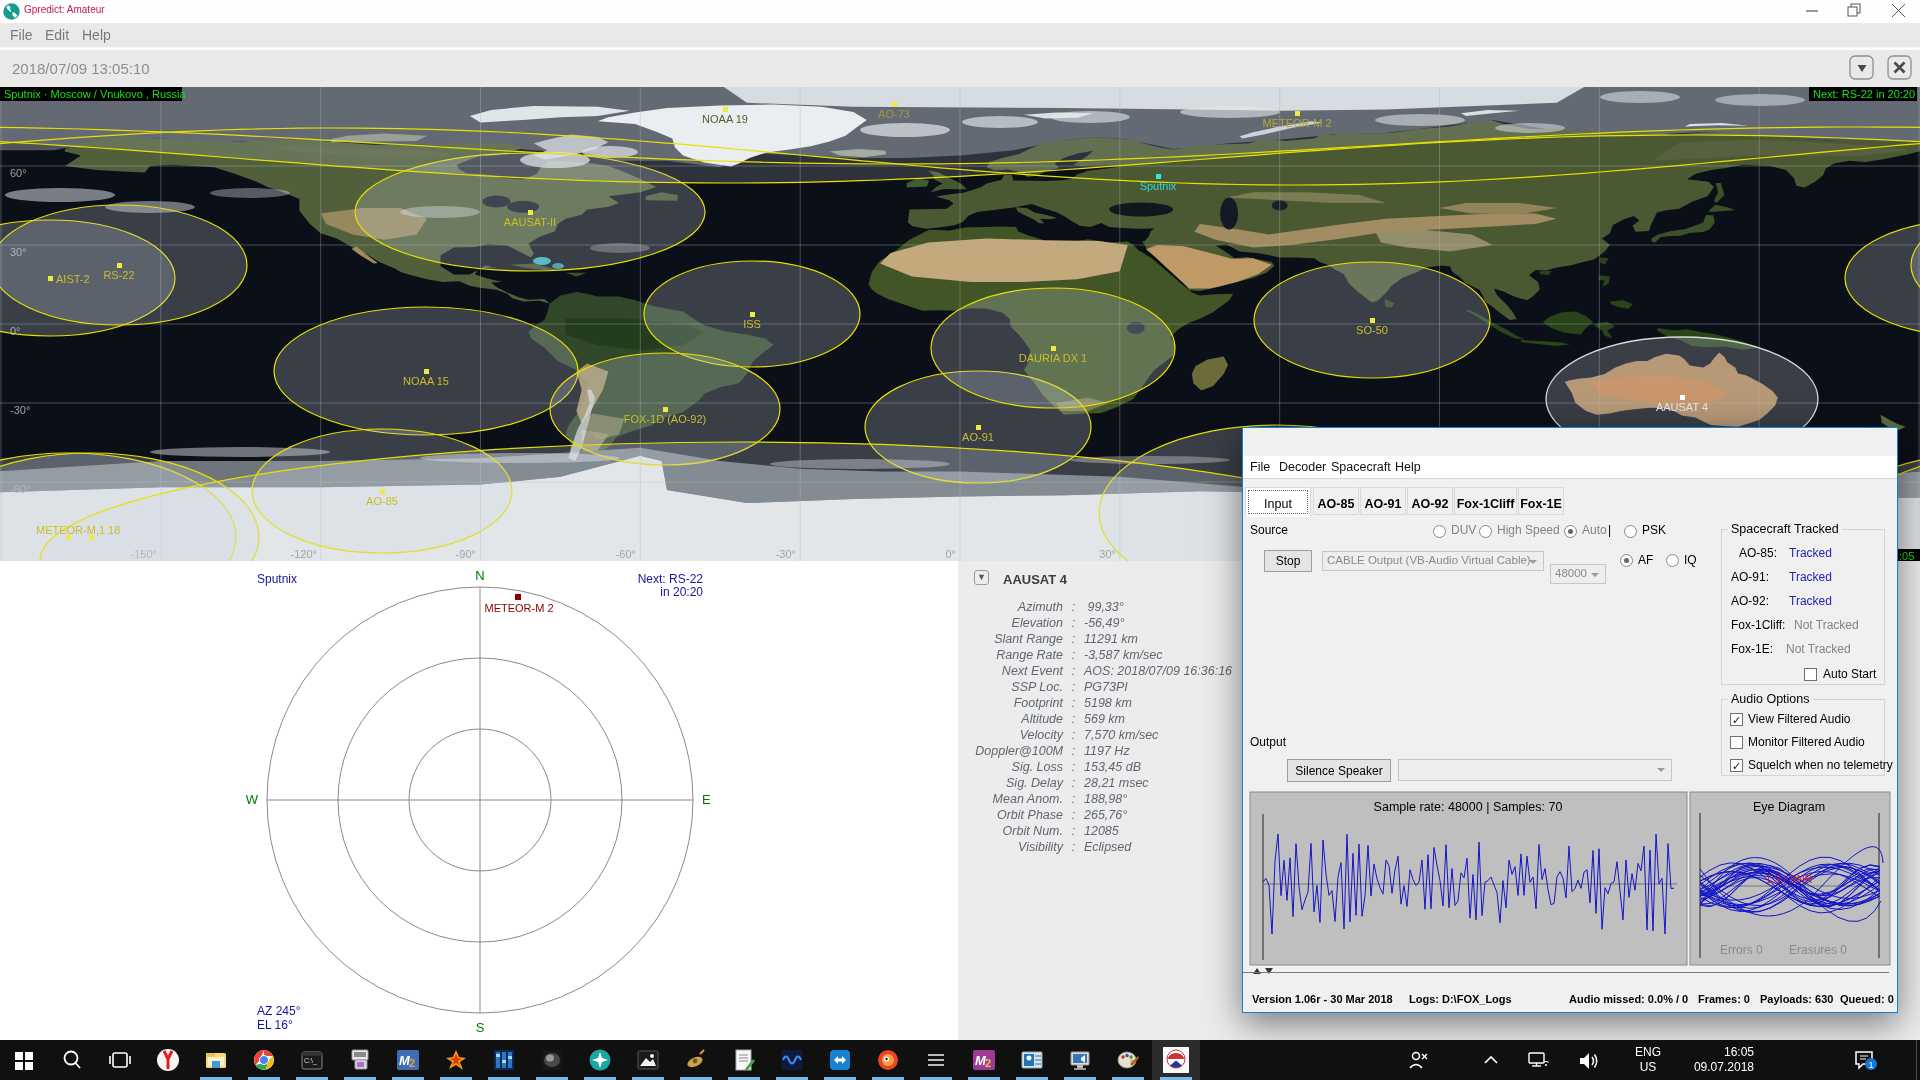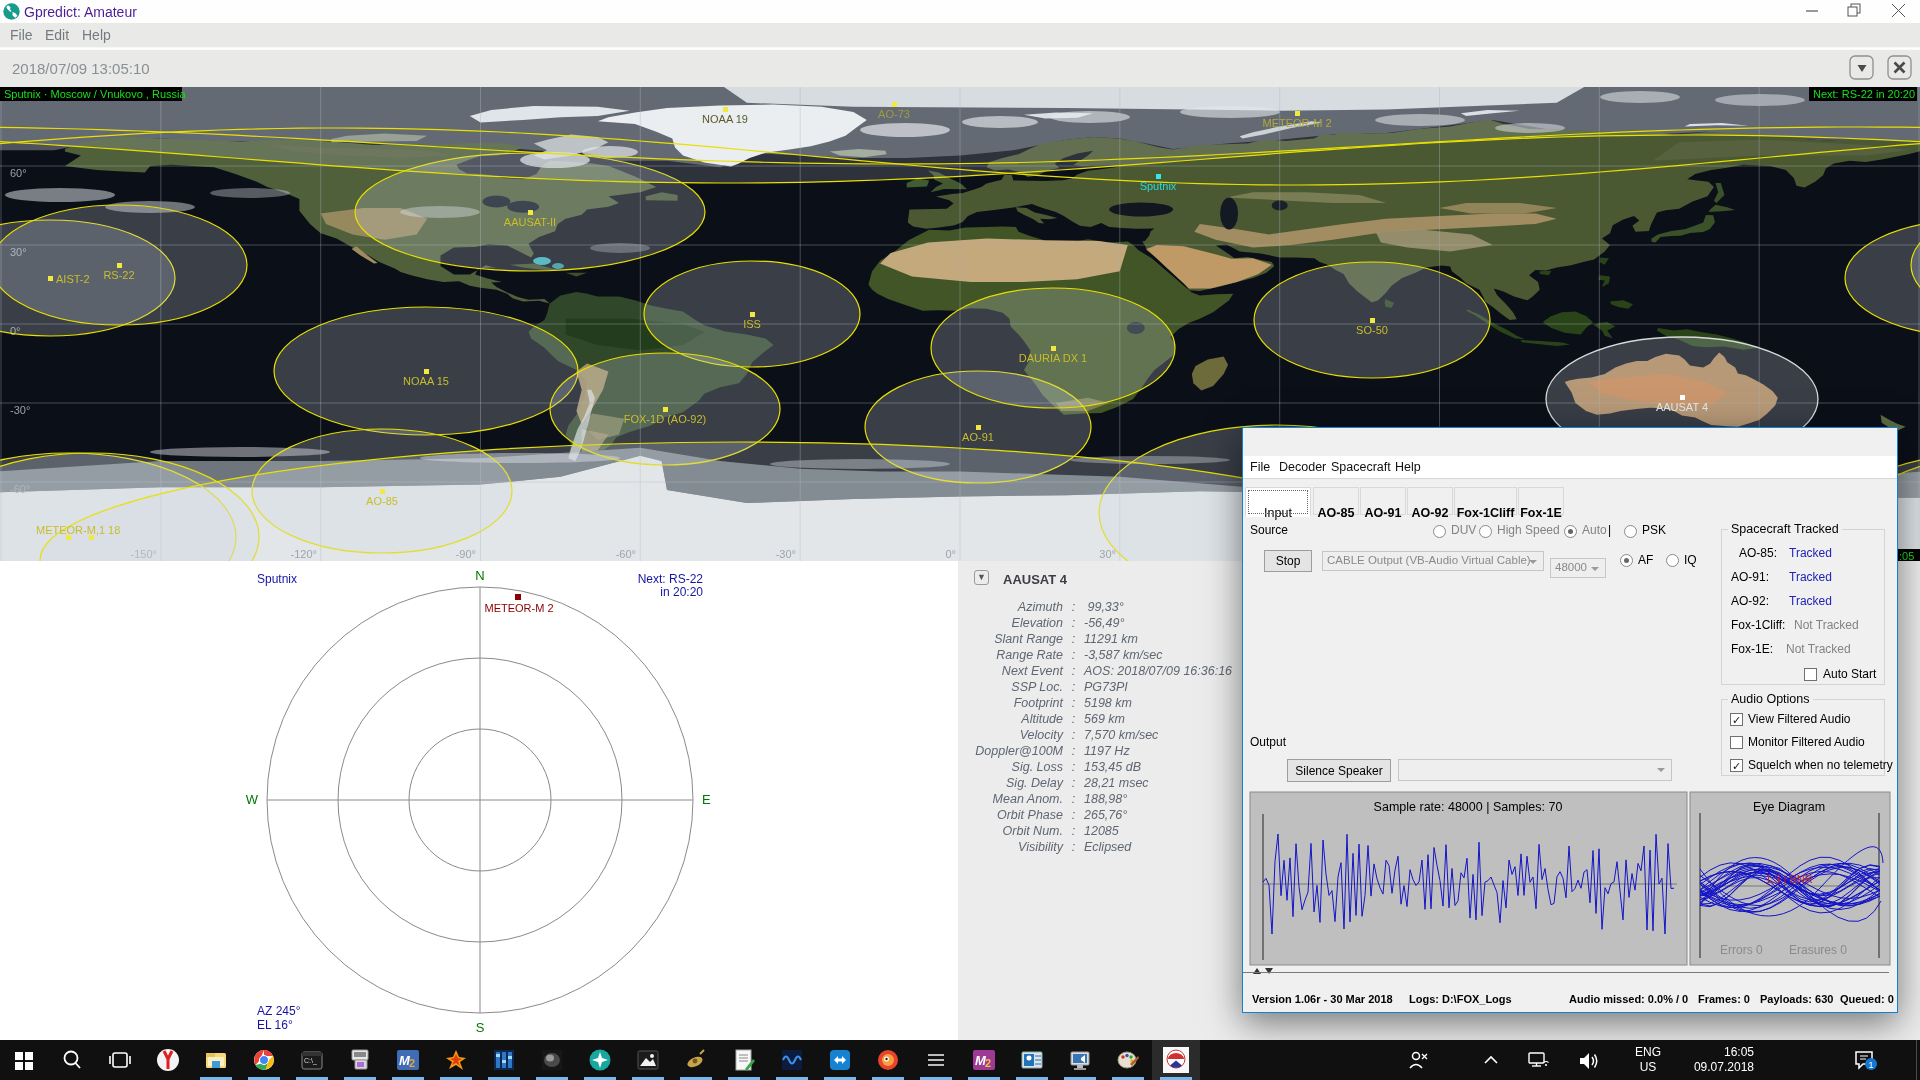--- a/index.html
+++ b/index.html
@@ -1,16 +1,16 @@
 <!DOCTYPE html>
 <html><head><meta charset="utf-8"><style>
 * { margin:0; padding:0; box-sizing:border-box; }
 body { font-family:"Liberation Sans",sans-serif; width:1920px; height:1080px; overflow:hidden; position:relative; background:#fff; }
 #titlebar { position:absolute; left:0; top:0; width:1920px; height:23px; background:#fefefe; }
-#titlebar .t { position:absolute; left:24px; top:4px; font-size:14px; color:#4c1d95; }
+#titlebar .t { position:absolute; left:24px; top:4px; font-size:10px; color:#be185d; }
 #menubar { position:absolute; left:0; top:23px; width:1920px; height:25px; background:#e9e9e7; border-bottom:1px solid #f6f6f6; }
 #menubar span { position:absolute; top:4px; font-size:14px; color:#757a82; }
 #toolbar { position:absolute; left:0; top:49px; width:1920px; height:38px; background:#e9e9e8; border-top:1px solid #fbfbfb; }
 #toolbar .time { position:absolute; left:12px; top:10px; font-size:15px; color:#8a8f94; }
 #map, #mapov { position:absolute; left:0; top:87px; }
 #bottomarea { position:absolute; left:0; top:561px; width:1920px; height:479px; background:#ffffff; }
 #bottomarea .right { position:absolute; left:958px; top:0; width:962px; height:479px; background:#ececec; }
 #polar { position:absolute; left:0; top:0; }
 #infopanel { position:absolute; left:958px; top:0; width:420px; height:479px; font-size:12px; color:#5f6772; }
 #infopanel .hdr { position:absolute; left:45px; top:11px; font-weight:bold; font-size:13px; color:#3c3c46; }
@@ -20,21 +20,21 @@
 #infopanel td.l { text-align:right; width:105px; }
 #infopanel td.c { width:14px; text-align:center; }
 .winbtns { position:absolute; top:0; right:0; height:23px; }
 svg text { font-family:"Liberation Sans",sans-serif; }
 #foxwin { position:absolute; left:1242px; top:427px; width:656px; height:586px; background:#f0f0f0; border:1.5px solid #0f82d8; box-shadow:0 10px 34px rgba(0,0,0,0.5); }
 #foxwin .ftitle { position:absolute; left:0; top:0; width:100%; height:28px; background:#fff; }
 #foxwin .ftitle .txt { position:absolute; left:31px; top:7px; font-size:12.5px; color:#000; }
 #foxwin .fmenu { position:absolute; left:0; top:28px; width:100%; height:23px; background:#fff; border-bottom:1px solid #d7d7d7; font-size:12.5px; color:#111; }
 #foxwin .fmenu span { position:absolute; top:4px; }
 .tabs { position:absolute; left:2px; top:59px; height:28px; }
-.tab { position:absolute; top:0; height:28px; background:#f0f0f0; border:1px solid #d9d9d9; font-size:12.5px; text-align:center; font-weight:bold; color:#000; padding-top:18px; }
+.tab { position:absolute; top:0; height:28px; background:#f0f0f0; border:1px solid #d9d9d9; font-size:12.5px; text-align:center; font-weight:bold; color:#000; padding-top:9px; }
 .tab.sel { background:#fff; font-weight:normal; border-bottom:1px solid #fff; outline:1px dotted #666; outline-offset:-4px; height:30px; z-index:2; }
 .flabel { position:absolute; font-size:12px; color:#000; white-space:nowrap; }
 .fgray { color:#838383; }
 .fblue { color:#2222b8;margin-left:10px; }
 .btn97 { position:absolute; background:#e4e4e4; border:1px solid #9d9d9d; font-size:12px; color:#000; text-align:center; white-space:nowrap; }
 .combo { position:absolute; background:#eeeeee; border:1px solid #c6c6c6; font-size:11.5px; color:#8a8a8a; padding:2px 4px; white-space:nowrap; overflow:hidden; }
 .combo:after { content:""; position:absolute; right:6px; top:8px; border:4px solid transparent; border-top-color:#9a9a9a; }
 .radio { position:absolute; width:13px; height:13px; border:1px solid #8a8a8a; border-radius:50%; background:#fff; }
 .radio.on:after { content:""; position:absolute; left:3px; top:3px; width:5px; height:5px; border-radius:50%; background:#666; }
 .check { position:absolute; width:13px; height:13px; border:1px solid #707070; background:#fff; font-size:11px; line-height:12px; text-align:center; color:#111; }
@@ -396,21 +396,21 @@
     <div class="flabel fgray" style="left:208px;top:95px">DUV</div>
  <div class="radio" style="left:236px;top:97px"></div>
     <div class="flabel fgray" style="left:254px;top:95px">High Speed</div>
  <div class="radio on" style="left:321px;top:97px"></div>
     <div class="flabel fgray" style="left:339px;top:95px">Auto</div>
  <div class="flabel" style="left:365px;top:95px">|</div>
  <div class="radio" style="left:381px;top:97px"></div>
     <div class="flabel" style="left:399px;top:95px">PSK</div>
  <div class="btn97" style="left:21px;top:122px;width:48px;height:22px;padding-top:3px">Stop</div>
  <div class="combo" style="left:79px;top:123px;width:222px;height:20px">CABLE Output (VB-Audio Virtual Cable)</div>
- <div class="combo" style="left:307px;top:130px;width:56px;height:20px">48000</div>
+ <div class="combo" style="left:307px;top:136px;width:56px;height:20px">48000</div>
  <div class="radio on" style="left:377px;top:126px"></div>
     <div class="flabel" style="left:395px;top:125px">AF</div>
  <div class="radio" style="left:423px;top:126px"></div>
     <div class="flabel" style="left:441px;top:125px">IQ</div>
  <div class="group" style="left:478px;top:101px;width:164px;height:156px">
       <div class="glabel">Spacecraft Tracked</div>
    <div class="flabel" style="left:17px;top:16px">AO-85:</div>
       <div class="flabel fblue" style="left:57px;top:16px">Tracked</div>
    <div class="flabel" style="left:9px;top:40px">AO-91:</div>
       <div class="flabel fblue" style="left:57px;top:40px">Tracked</div>

